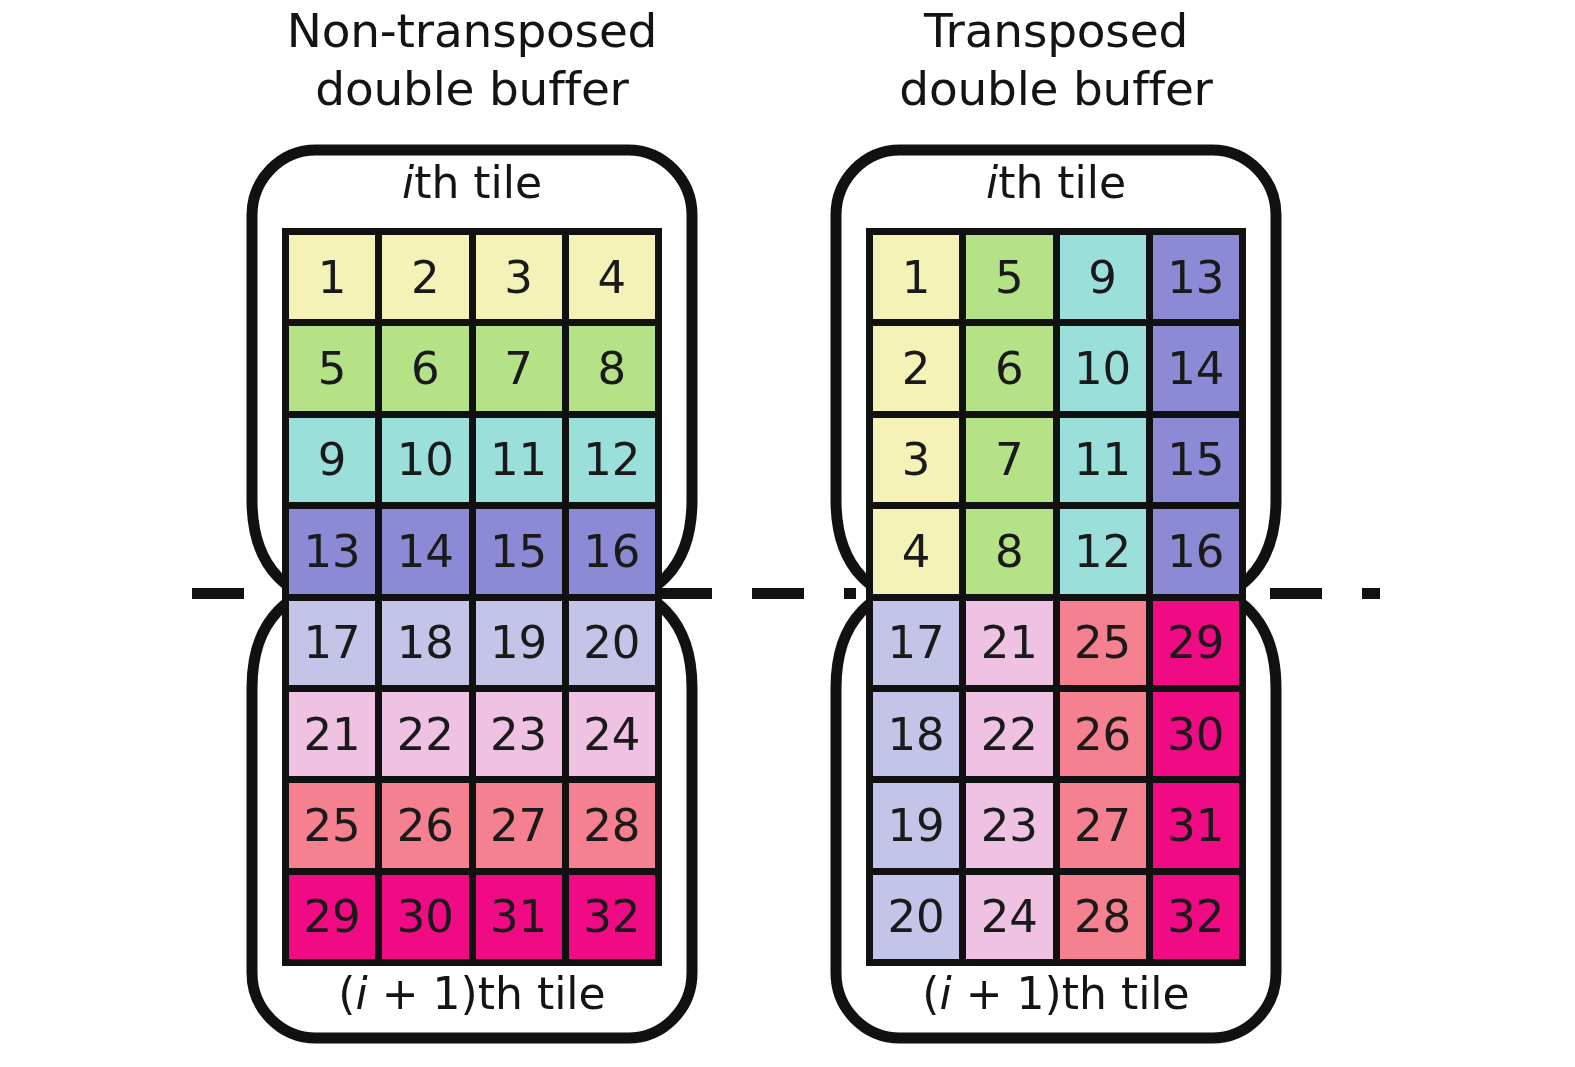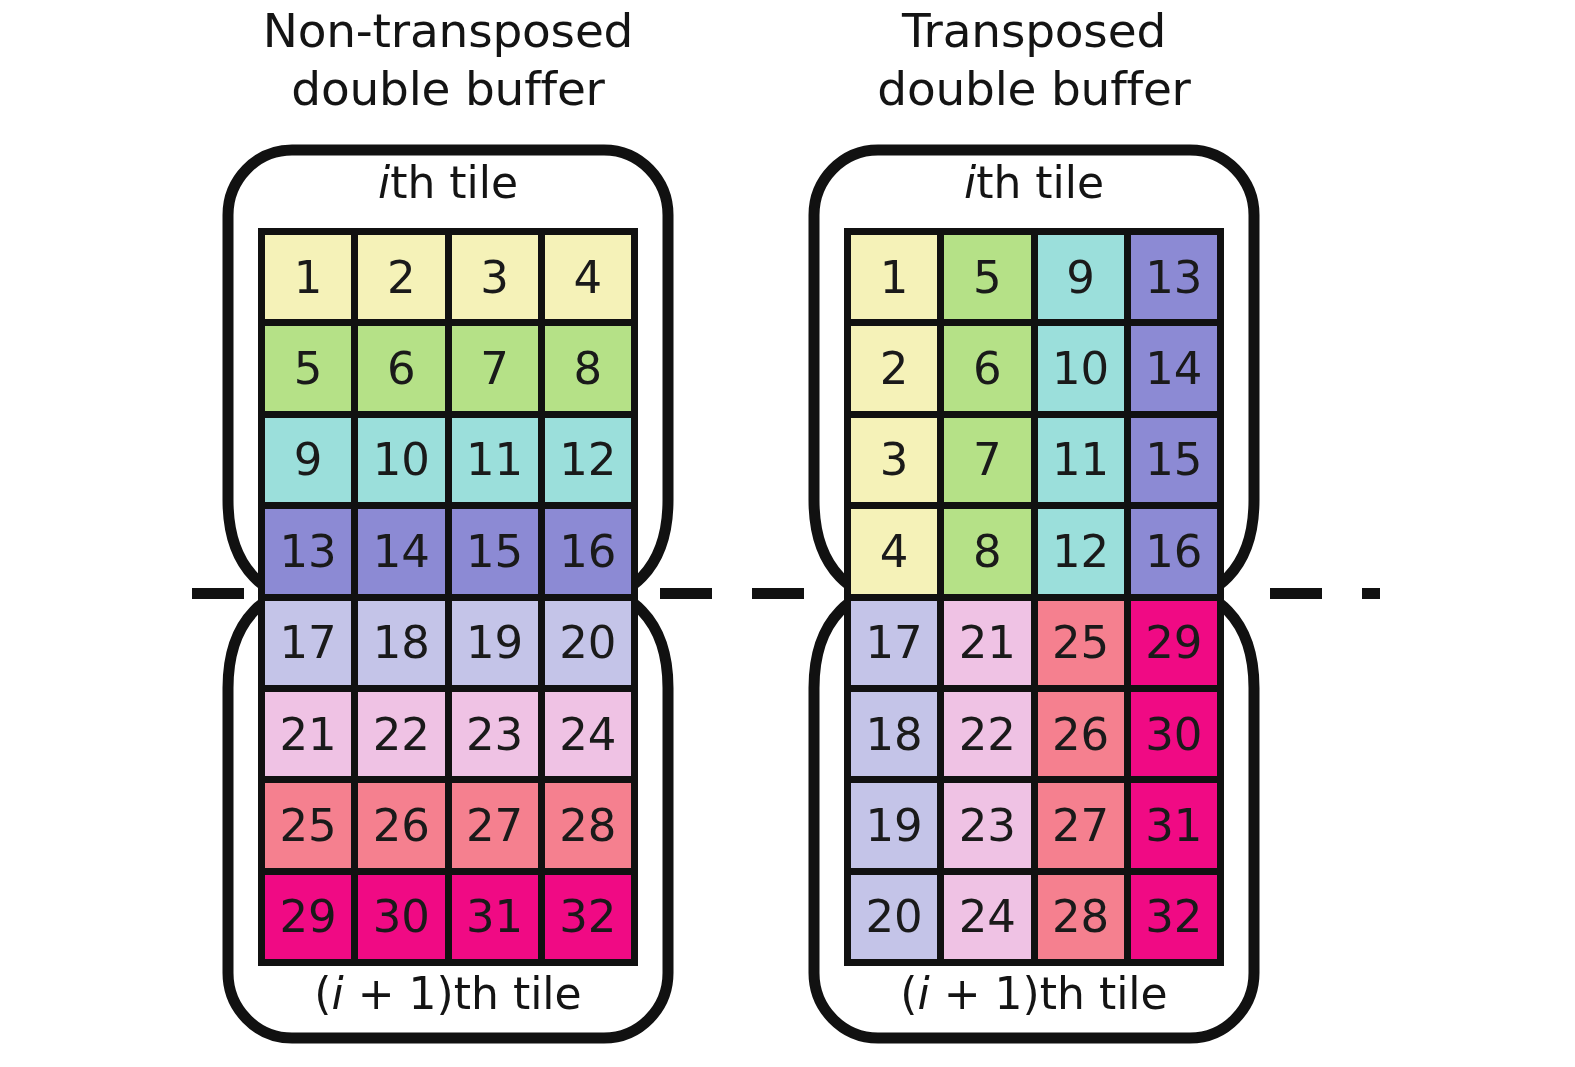--- a/index.html
+++ b/index.html
@@ -1,21 +1,21 @@
 <!DOCTYPE html>
 <html><head>
 <meta charset="utf-8">
 <style>
   html,body{margin:0;padding:0;background:#ffffff;}
   body{width:1575px;height:1067px;position:relative;overflow:hidden;
        font-family:"DejaVu Sans","Liberation Sans",sans-serif;color:#111;}
 
   .panel{position:absolute;top:0;width:520px;height:1067px;}
-  #panel-left{left:188px;}
-  #panel-right{left:774px;}
+  #panel-left{left:212px;}
+  #panel-right{left:796px;}
 
   .panel-title{
     position:absolute;top:2px;left:0;width:520px;
     text-align:center;font-size:47px;line-height:58px;
     letter-spacing:-0.2px;color:#141414;white-space:pre-line;
   }
 
   .buffer-svg{position:absolute;top:0;left:0;width:520px;height:1067px;}
 
   .tile-label{

